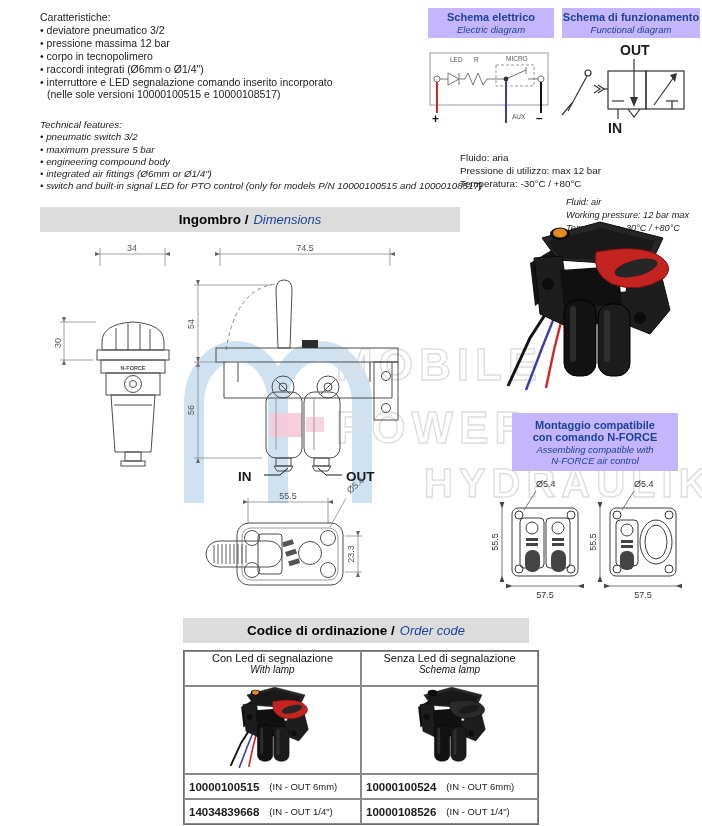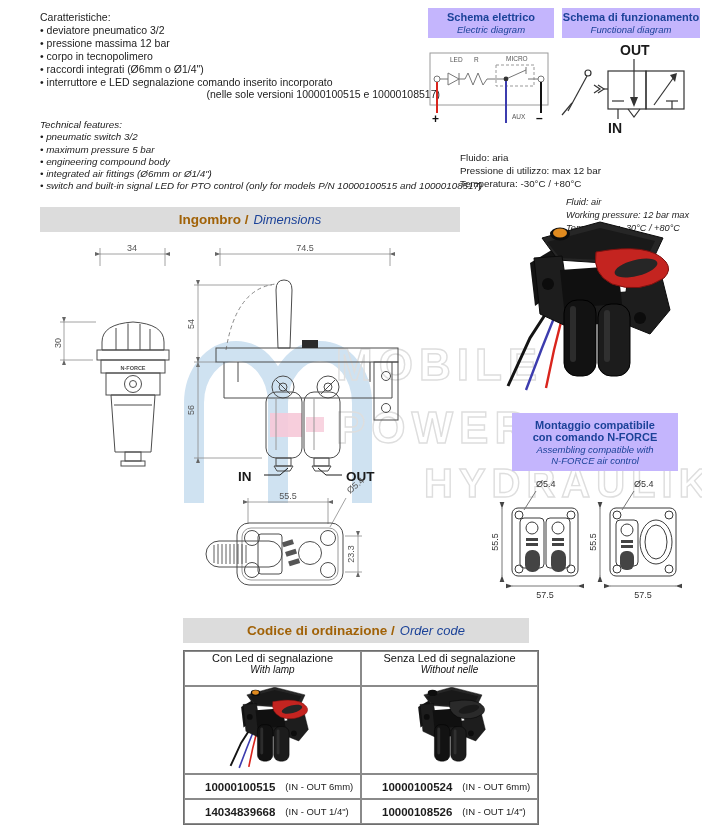--- a/index.html
+++ b/index.html
@@ -4,41 +4,41 @@
 <style>
   html,body{margin:0;padding:0;}
   body{
     width:702px;height:826px;position:relative;overflow:hidden;
     background:#ffffff;font-family:"Liberation Sans",sans-serif;color:#1c1c1c;
   }
   .layer{position:absolute;z-index:1;}
   
   .features{font-size:10.5px;line-height:12.9px;white-space:nowrap;}
   .features .line{white-space:nowrap;}
-  .features .cont{padding-left:7px;text-align:right;}
+  .features .cont{padding-left:7px;}
   .features-en{font-style:italic;font-size:9.8px;line-height:12.3px;}
   
   .panel{background:#c4b5fd;text-align:center;display:flex;flex-direction:column;justify-content:center;}
   .panel .t{color:#1b4298;font-weight:bold;font-size:11px;line-height:12.5px;}
   .panel .s{color:#1b4298;font-style:italic;font-size:9.5px;line-height:11px;}
   
   .fluid{font-size:9.8px;line-height:13px;white-space:nowrap;}
   .fluid.en{font-style:italic;font-size:9.2px;}
   
   .bar{background:#dcdcdc;display:flex;align-items:center;justify-content:center;}
-  .bar .bt{color:#a16207;font-weight:bold;font-size:13.5px;}
+  .bar .bt{color:#000000;font-weight:bold;font-size:13.5px;}
   .bar .bi{color:#1b4298;font-style:italic;font-size:13px;margin-left:5px;}
   
   .order-table{border:1.5px solid #6e6e6e;display:grid;grid-template-columns:1fr 1fr;background:#fff;}
   .order-table .cell{border:1px solid #8a8a8a;display:flex;flex-direction:column;align-items:center;justify-content:flex-start;}
   .oth{height:33px;}
   .oth .h1{font-size:11px;color:#111;}
   .oth .h2{font-size:10px;font-style:italic;color:#111;}
   .oimg{height:86px;}
-  .ocode{height:23px;flex-direction:row !important;justify-content:flex-start !important;padding-left:20px;gap:10px;}
+  .ocode{height:23px;flex-direction:row !important;justify-content:flex-start !important;padding-left:4px;gap:10px;}
   .ocode .num{font-weight:bold;font-size:11.5px;}
   .ocode .note{font-size:9.5px;}
   
   .wm{position:absolute;z-index:0;}
   svg text{font-family:"Liberation Sans",sans-serif;}
 </style>
 </head>
 <body>
 
 <svg width="0" height="0" style="position:absolute" aria-hidden="true">
@@ -373,21 +373,21 @@
   <span class="bi">Order code</span>
 </div>
 
 <div class="layer order-table" style="left:183px;top:650px;width:354px;">
   <div class="cell oth">
     <div class="h1">Con Led di segnalazione</div>
     <div class="h2">With lamp</div>
   </div>
   <div class="cell oth">
     <div class="h1">Senza Led di segnalazione</div>
-    <div class="h2">Without nelle</div>
+    <div class="h2">Schema lamp</div>
   </div>
 
   <div class="cell oimg">
     <svg width="172" height="84" viewBox="0 0 200 98">
       <g transform="translate(46,-2) scale(0.56)">
         <polyline points="52,86 30,120 8,168" fill="none" stroke="#141414" stroke-width="4"></polyline>
         <polyline points="58,90 42,130 26,172" fill="none" stroke="#3c3cae" stroke-width="3.4"></polyline>
         <polyline points="64,92 54,132 46,170" fill="none" stroke="#d9251d" stroke-width="3.4"></polyline>
         <use href="#prod-base"></use>
         <use href="#prod-lever" fill="#c42420" stroke="#7d100e"></use>

